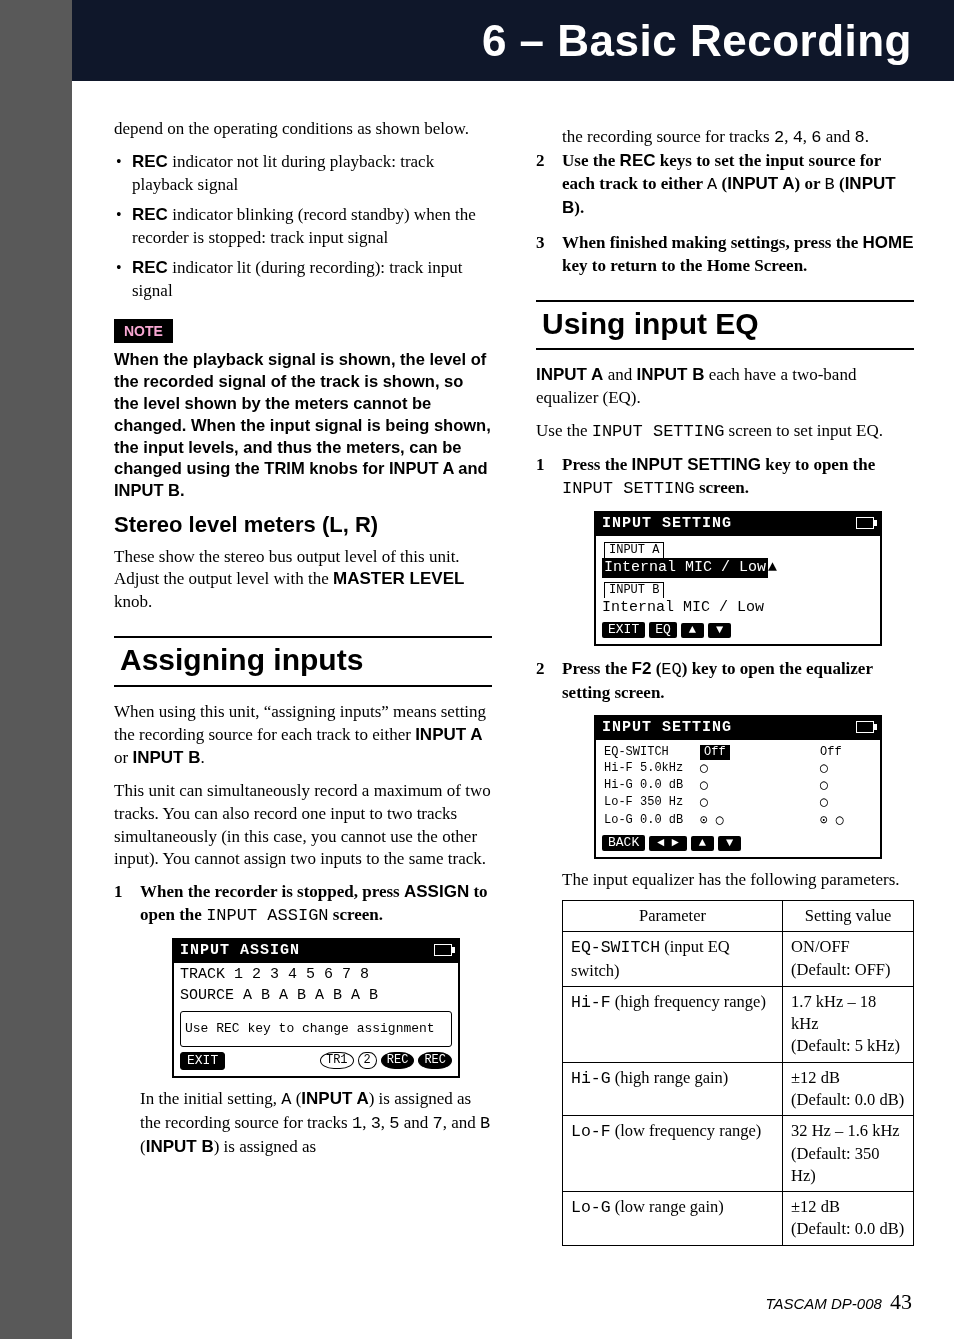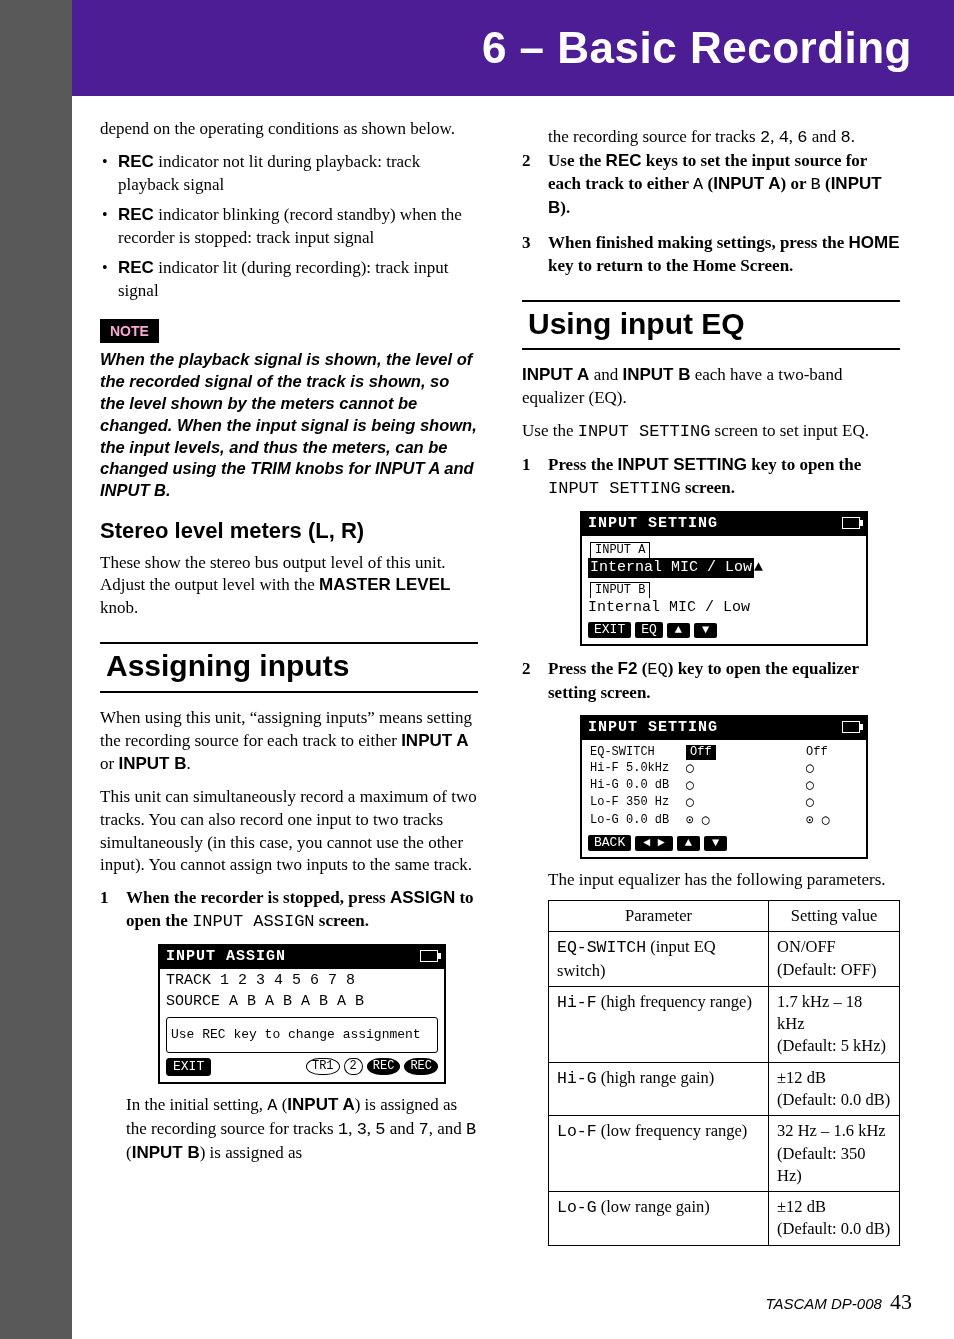--- a/index.html
+++ b/index.html
@@ -11,37 +11,37 @@
   }
   .left-strip {
     position: absolute;
     left: 0; top: 0;
     width: 72px; height: 1339px;
     background: #595959;
   }
   .header-bar {
     position: absolute;
     left: 72px; top: 0;
-    width: 882px; height: 96px;
-    background: #4c1d95;
+    width: 882px; height: 81px;
+    background: #0f172a;
     color: #fff;
     display: flex;
     align-items: center;
     justify-content: flex-end;
     padding-right: 42px;
   }
   .header-bar h1 {
     font-family: 'Segoe UI', 'Myriad Pro', Arial, sans-serif;
     font-weight: 800;
     font-size: 44px;
     letter-spacing: 0.5px;
   }
   .content {
     position: absolute;
-    left: 100px; top: 118px;
+    left: 114px; top: 118px;
     width: 800px;
     display: flex;
     gap: 44px;
   }
   .col {
     width: 384px;
     font-size: 17px;
     line-height: 1.35;
     color: #000;
   }
@@ -60,26 +60,25 @@
     display: inline-block;
     background: #000;
     color: #f9a8d4;
     font-family: Arial, Helvetica, sans-serif;
     font-size: 14px;
     font-weight: bold;
     padding: 3px 10px 3px 10px;
     margin: 6px 0 6px 0;
   }
   .note-text {
-    font-style: italic;
     font-weight: 600;
     font-family: 'Segoe UI', Arial, sans-serif;
     font-size: 16.5px;
     line-height: 1.32;
-    margin-bottom: 14px;
+    margin-bottom: 8px;
   }
   .h3-sub {
     font-family: 'Segoe UI', Arial, sans-serif;
     font-weight: 700;
     font-size: 22px;
     margin: 8px 0 6px 0;
   }
   .section-title {
     font-family: 'Segoe UI', 'Myriad Pro', Arial, sans-serif;
     font-weight: 700;

